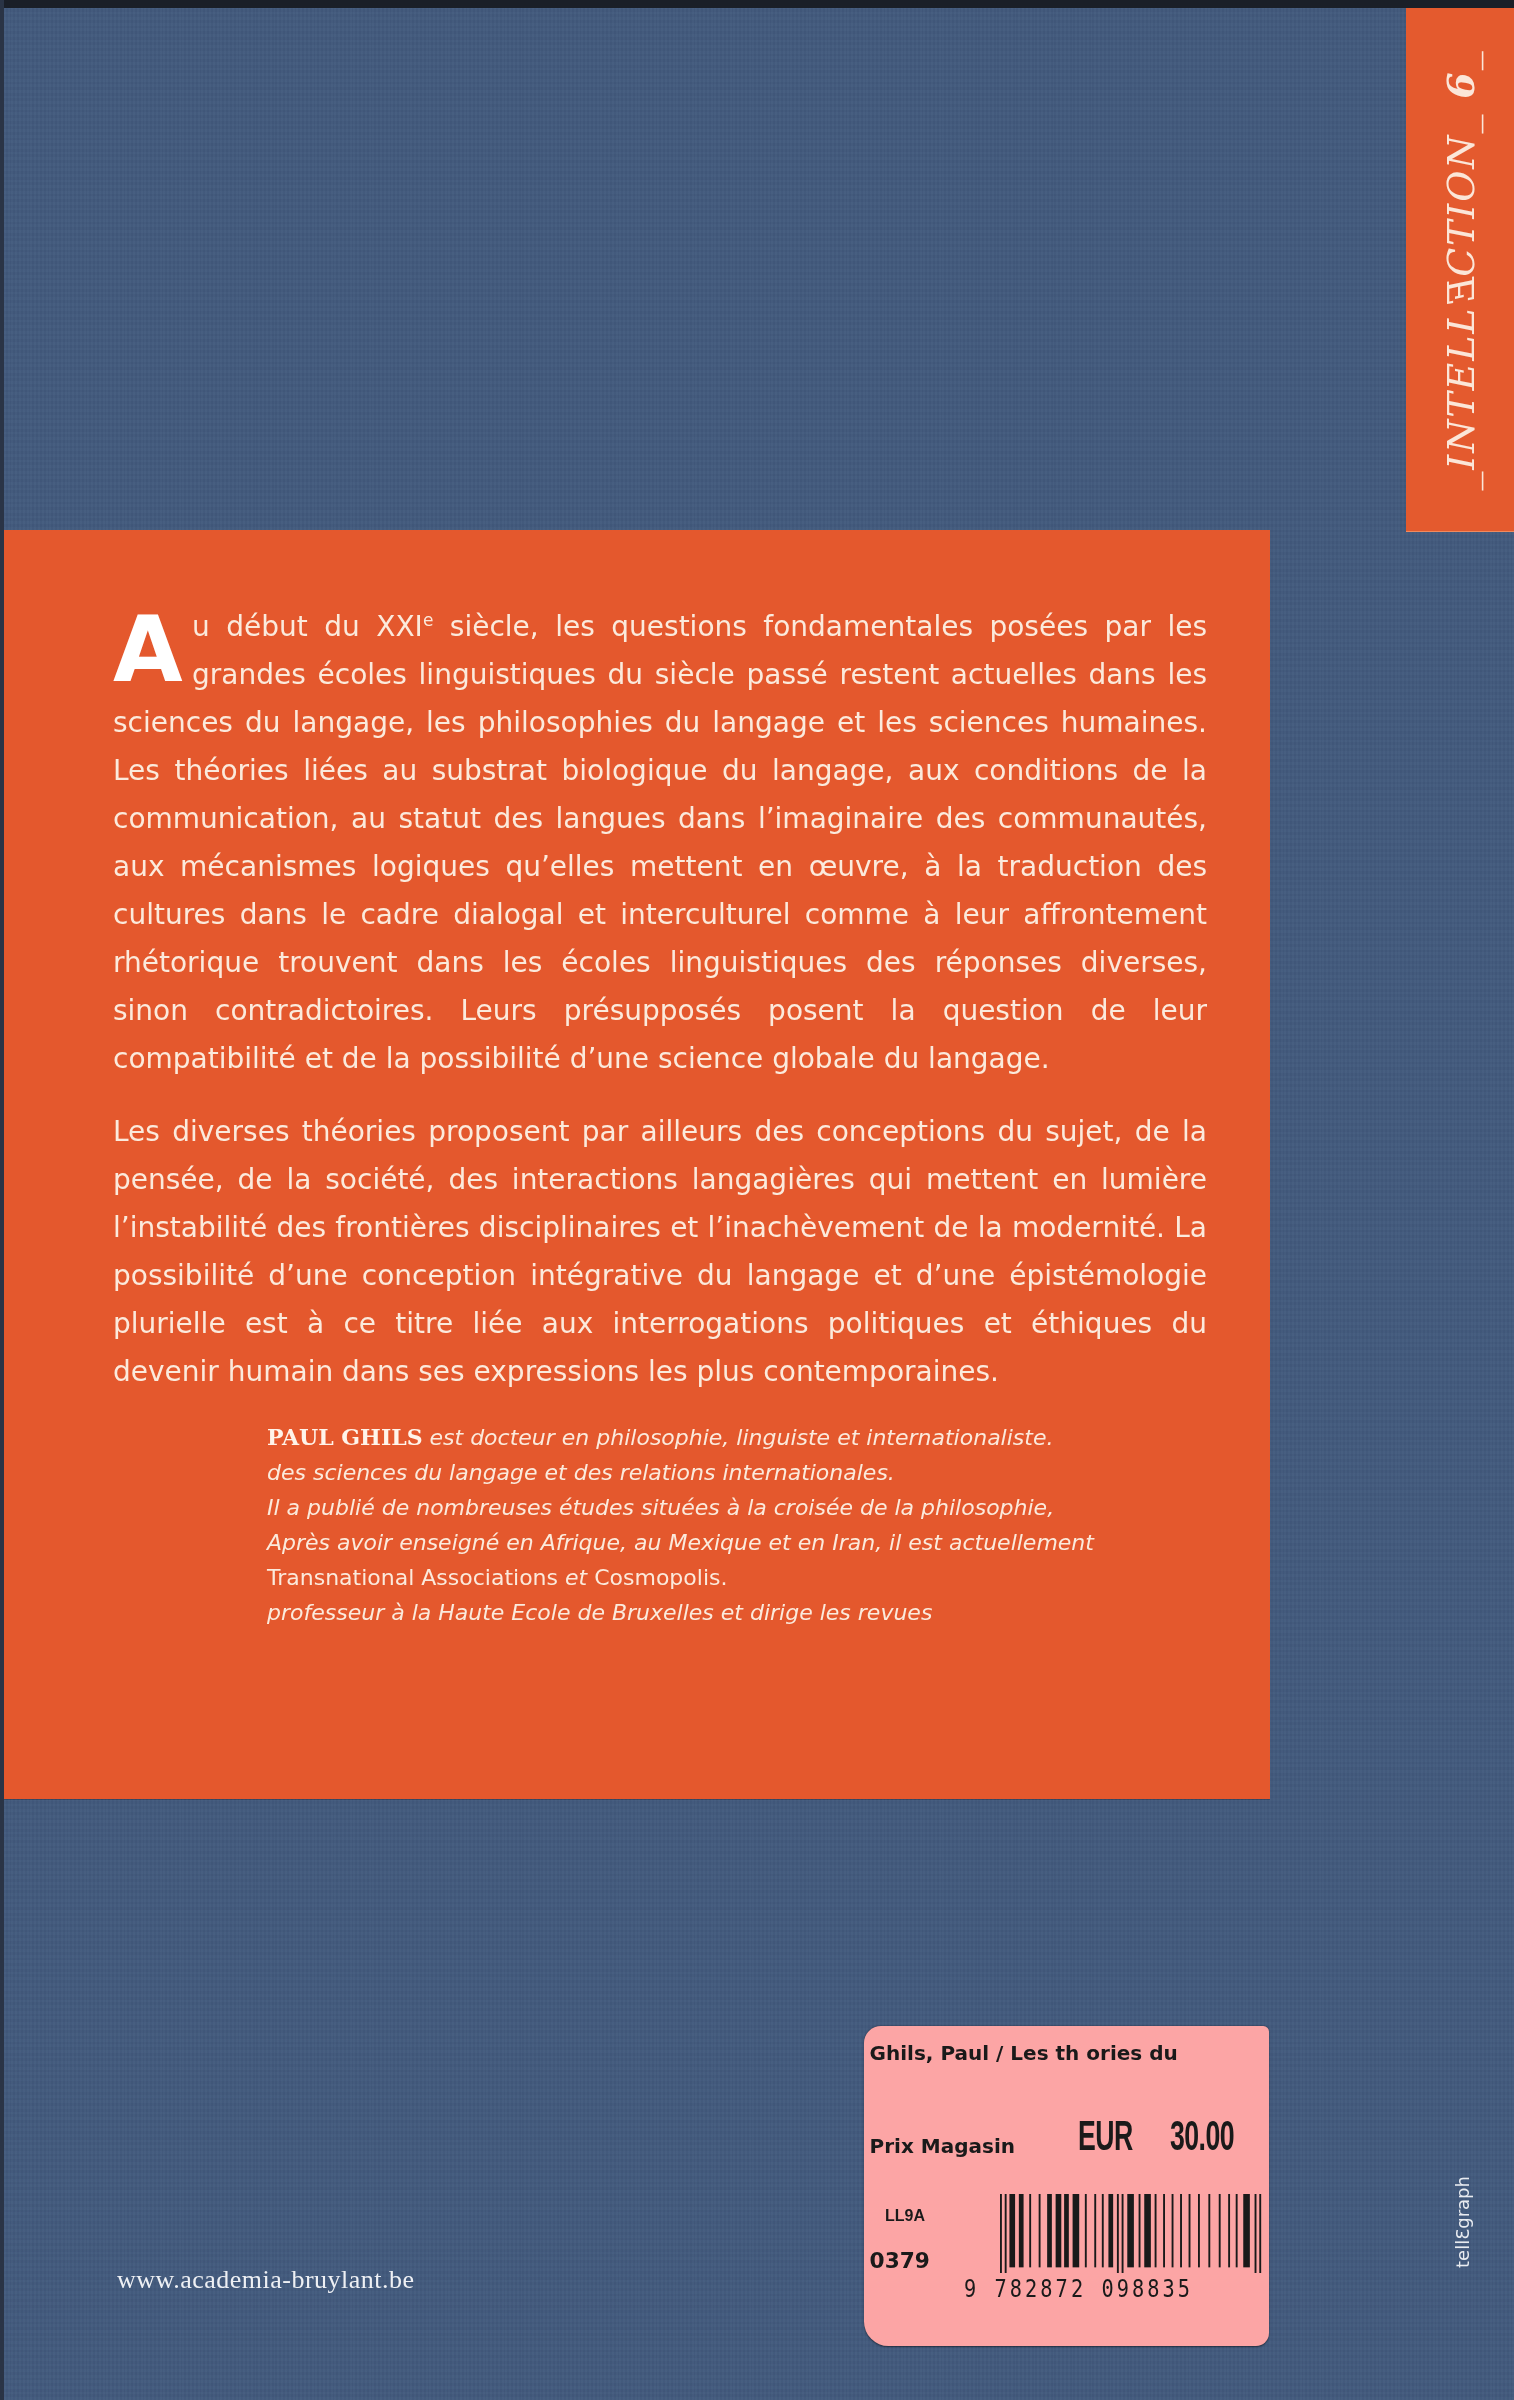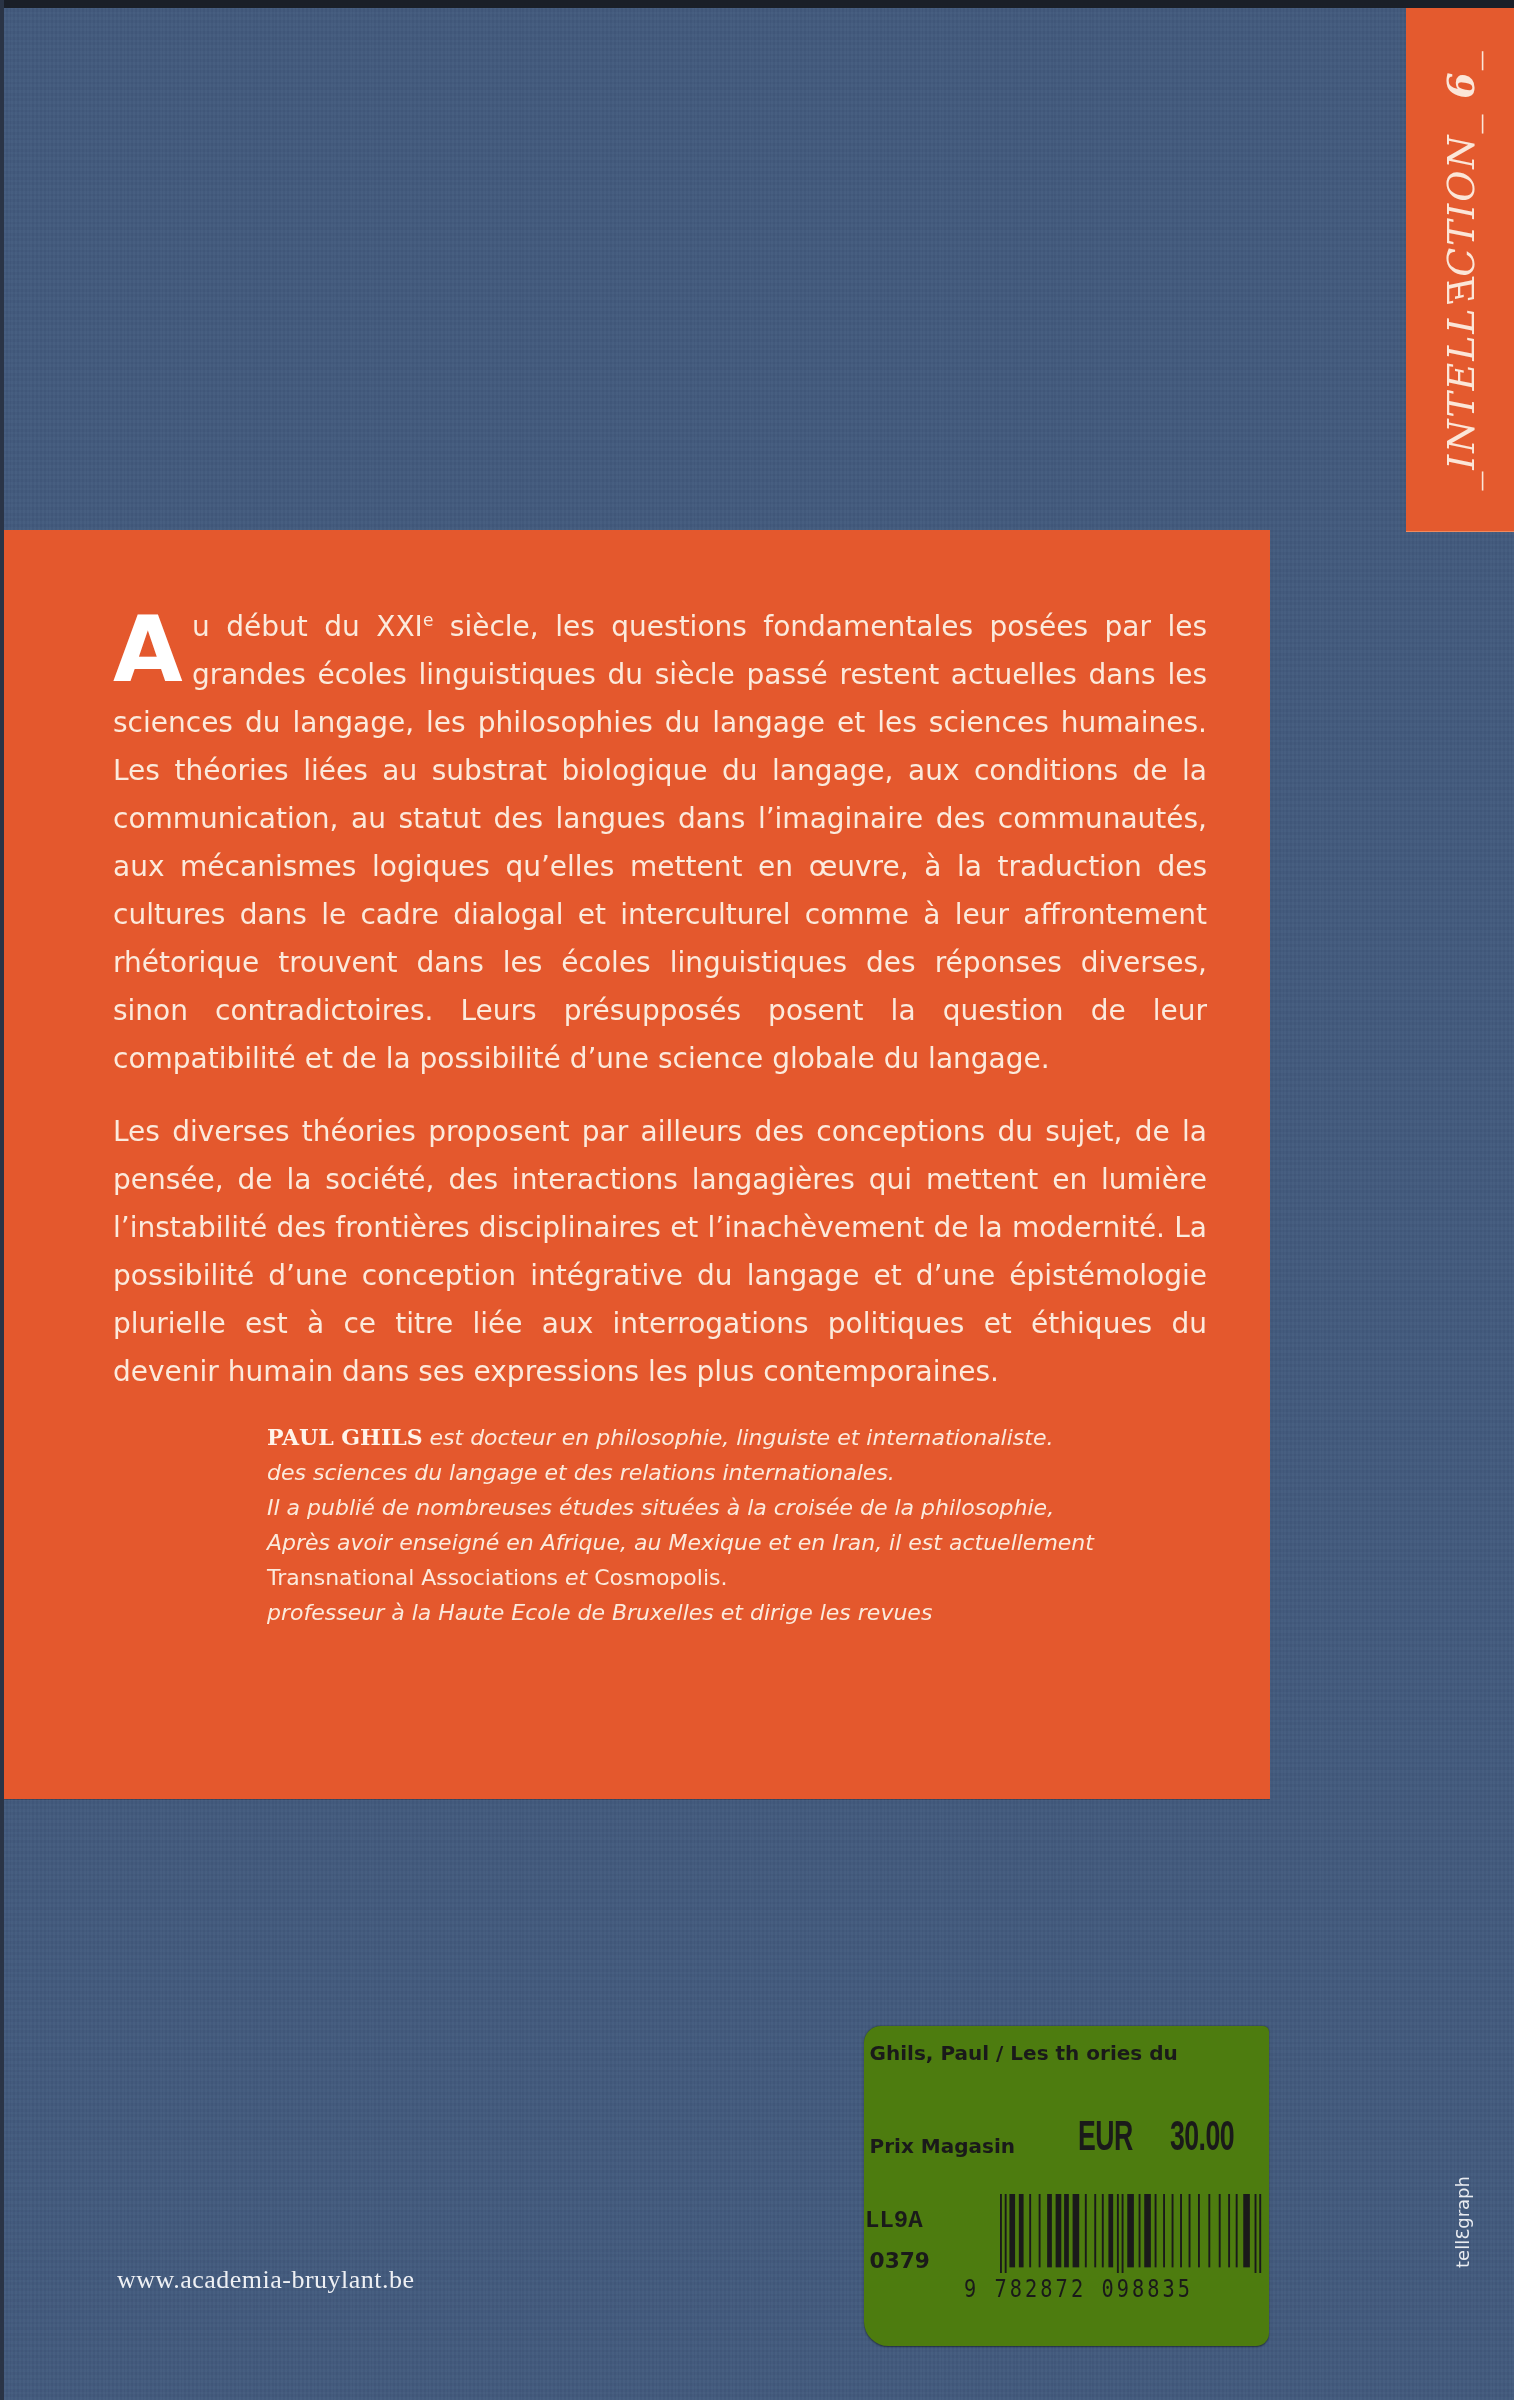--- a/index.html
+++ b/index.html
@@ -130,21 +130,21 @@
       color: #eef0f4;
       font-family: Liberation Serif, serif;
       font-size: 26px;
       letter-spacing: 0.5px;
     }
     
     .sticker {
       position: absolute;
       left: 864px; top: 2026px;
       width: 405px; height: 320px;
-      background: #4d7c0f;
+      background: #fca5a5;
       border-radius: 17px 5.6px 13px 24.5px;
       box-shadow: 0 0.9px 1.9px rgba(0,0,0,0.5);
     }
     .sticker-title {
       position: absolute;
       left: 5.6px; top: 15px;
       font-family: "DejaVu Sans", sans-serif;
       font-weight: bold;
       font-size: 20px;
       color: #1a1a1a;
@@ -176,24 +176,24 @@
       font-family: "Liberation Sans", sans-serif;
       font-weight: bold;
       font-size: 43px;
       color: #1a1a1a;
       transform: scaleX(0.62);
       transform-origin: left center;
       letter-spacing: -0.9px;
     }
     .sticker-code1 {
       position: absolute;
-      left: 1px; top: 181px;
-      font-family: Liberation Mono, monospace;
-      font-weight: bold;
-      font-size: 24px;
+      left: 21px; top: 181px;
+      font-family: Liberation Sans, sans-serif;
+      font-weight: bold;
+      font-size: 16px;
       color: #1a1a1a;
     }
     .sticker-code2 {
       position: absolute;
       left: 5.6px; top: 222px;
       font-family: "DejaVu Sans", sans-serif;
       font-weight: bold;
       font-size: 21.7px;
       color: #1a1a1a;
     }

